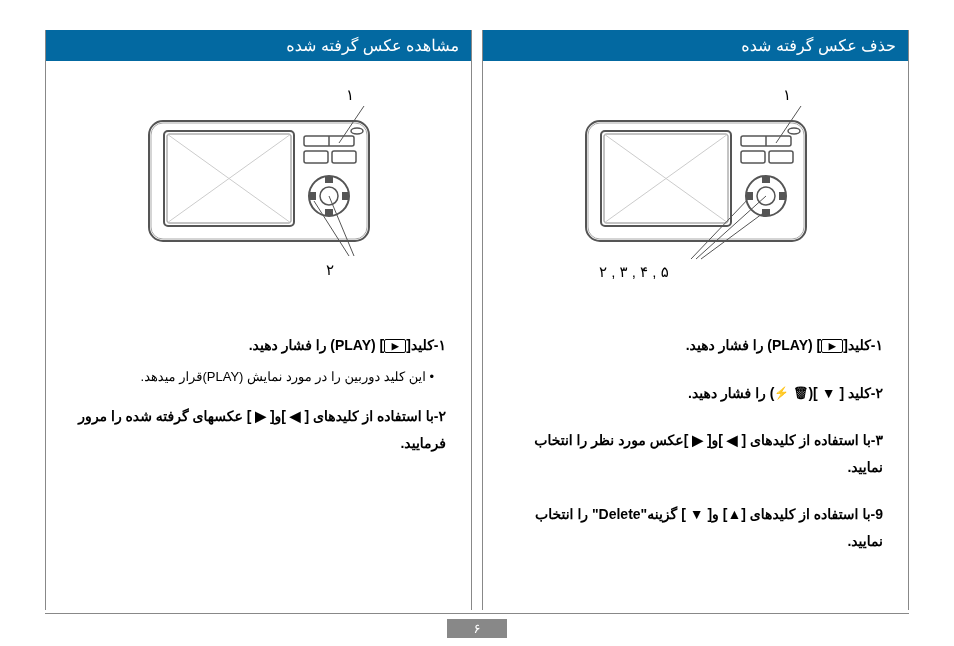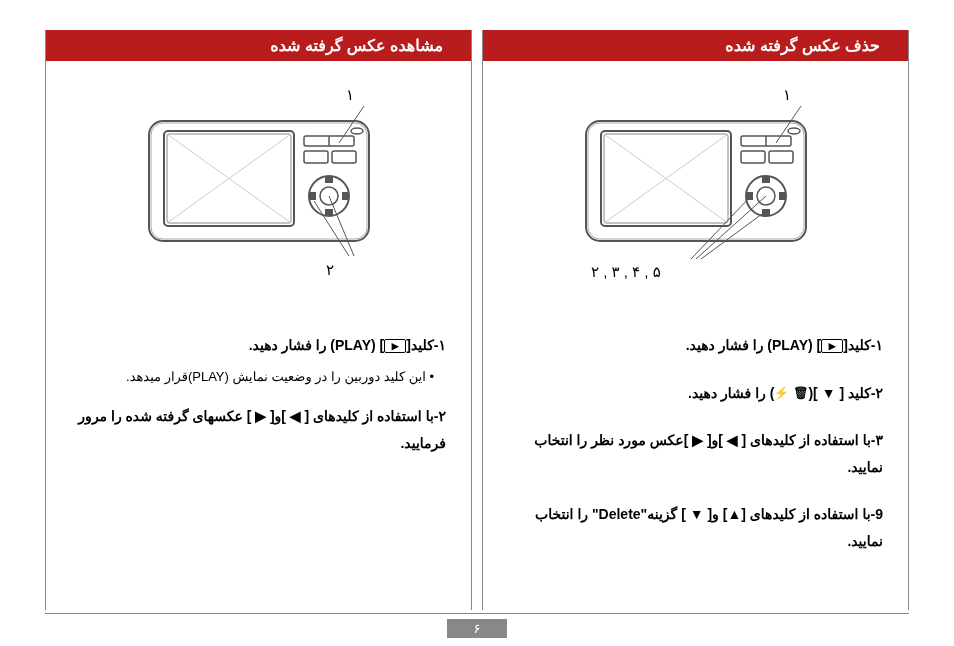--- a/index.html
+++ b/index.html
@@ -23,25 +23,25 @@
   }
   .panel {
     flex: 1;
     border: 1px solid #888;
     border-top: none;
     border-bottom: none;
     position: relative;
     padding: 0 0 20px 0;
   }
   .panel-header {
-    background: #b91c1c;
+    background: #0369a1;
     color: #fff;
-    font-weight: bold;
+    font-weight: normal;
     font-size: 16px;
-    padding: 6px 28px;
+    padding: 6px 12px;
     text-align: right;
   }
   .camera-wrap {
     position: relative;
     width: 100%;
     height: 200px;
     margin-top: 40px;
   }
   .camera-svg {
     display: block;
@@ -140,31 +140,31 @@
         <line x1="200" y1="42" x2="225" y2="5" stroke="#555" stroke-width="1"></line>
         <line x1="190" y1="95" x2="215" y2="155" stroke="#555" stroke-width="1"></line>
         <line x1="175" y1="100" x2="210" y2="155" stroke="#555" stroke-width="1"></line>
       </svg>
     </div>
 
     <div class="content">
       <div class="step">
         <span>۱-کلید[</span><span class="play-icon">▶</span><span>] (PLAY) را فشار دهید.</span>
       </div>
-      <div class="note">• این کلید دوربین را در وضعیت نمایش (PLAY)قرار میدهد.</div>
+      <div class="note">• این کلید دوربین را در مورد نمایش (PLAY)قرار میدهد.</div>
       <div class="step" style="margin-top:14px;">۲-با استفاده از کلیدهای [ ◀ ]و[ ▶ ] عکسهای گرفته شده را مرور فرمایید.</div>
     </div>
   </div>
 
   <div class="panel">
     <div class="panel-header">حذف عکس گرفته شده</div>
 
     <div class="camera-wrap">
       <span class="callout-num" style="top:-15px; left:300px;">۱</span>
-      <span class="callout-num" style="top:162px; left:108px; width:80px; direction:ltr;">۲ , ۳ , ۴ , ۵</span>
+      <span class="callout-num" style="top:162px; left:116px; width:80px; direction:ltr;">۲ , ۳ , ۴ , ۵</span>
       <svg class="camera-svg" width="240" height="160" viewBox="0 0 240 160">
         <rect x="10" y="20" width="220" height="120" rx="14" ry="14" fill="none" stroke="#555" stroke-width="2"></rect>
         <rect x="12" y="22" width="216" height="116" rx="12" ry="12" fill="none" stroke="#aaa" stroke-width="1"></rect>
         <rect x="25" y="30" width="130" height="95" rx="4" fill="none" stroke="#555" stroke-width="2"></rect>
         <rect x="28" y="33" width="124" height="89" rx="2" fill="none" stroke="#888" stroke-width="1"></rect>
         <line x1="28" y1="33" x2="152" y2="122" stroke="#ccc" stroke-width="1"></line>
         <line x1="152" y1="33" x2="28" y2="122" stroke="#ccc" stroke-width="1"></line>
         <circle cx="190" cy="95" r="20" fill="none" stroke="#555" stroke-width="2"></circle>
         <circle cx="190" cy="95" r="9" fill="none" stroke="#555" stroke-width="1.5"></circle>
         <rect x="186" y="76" width="8" height="6" fill="#555"></rect>

